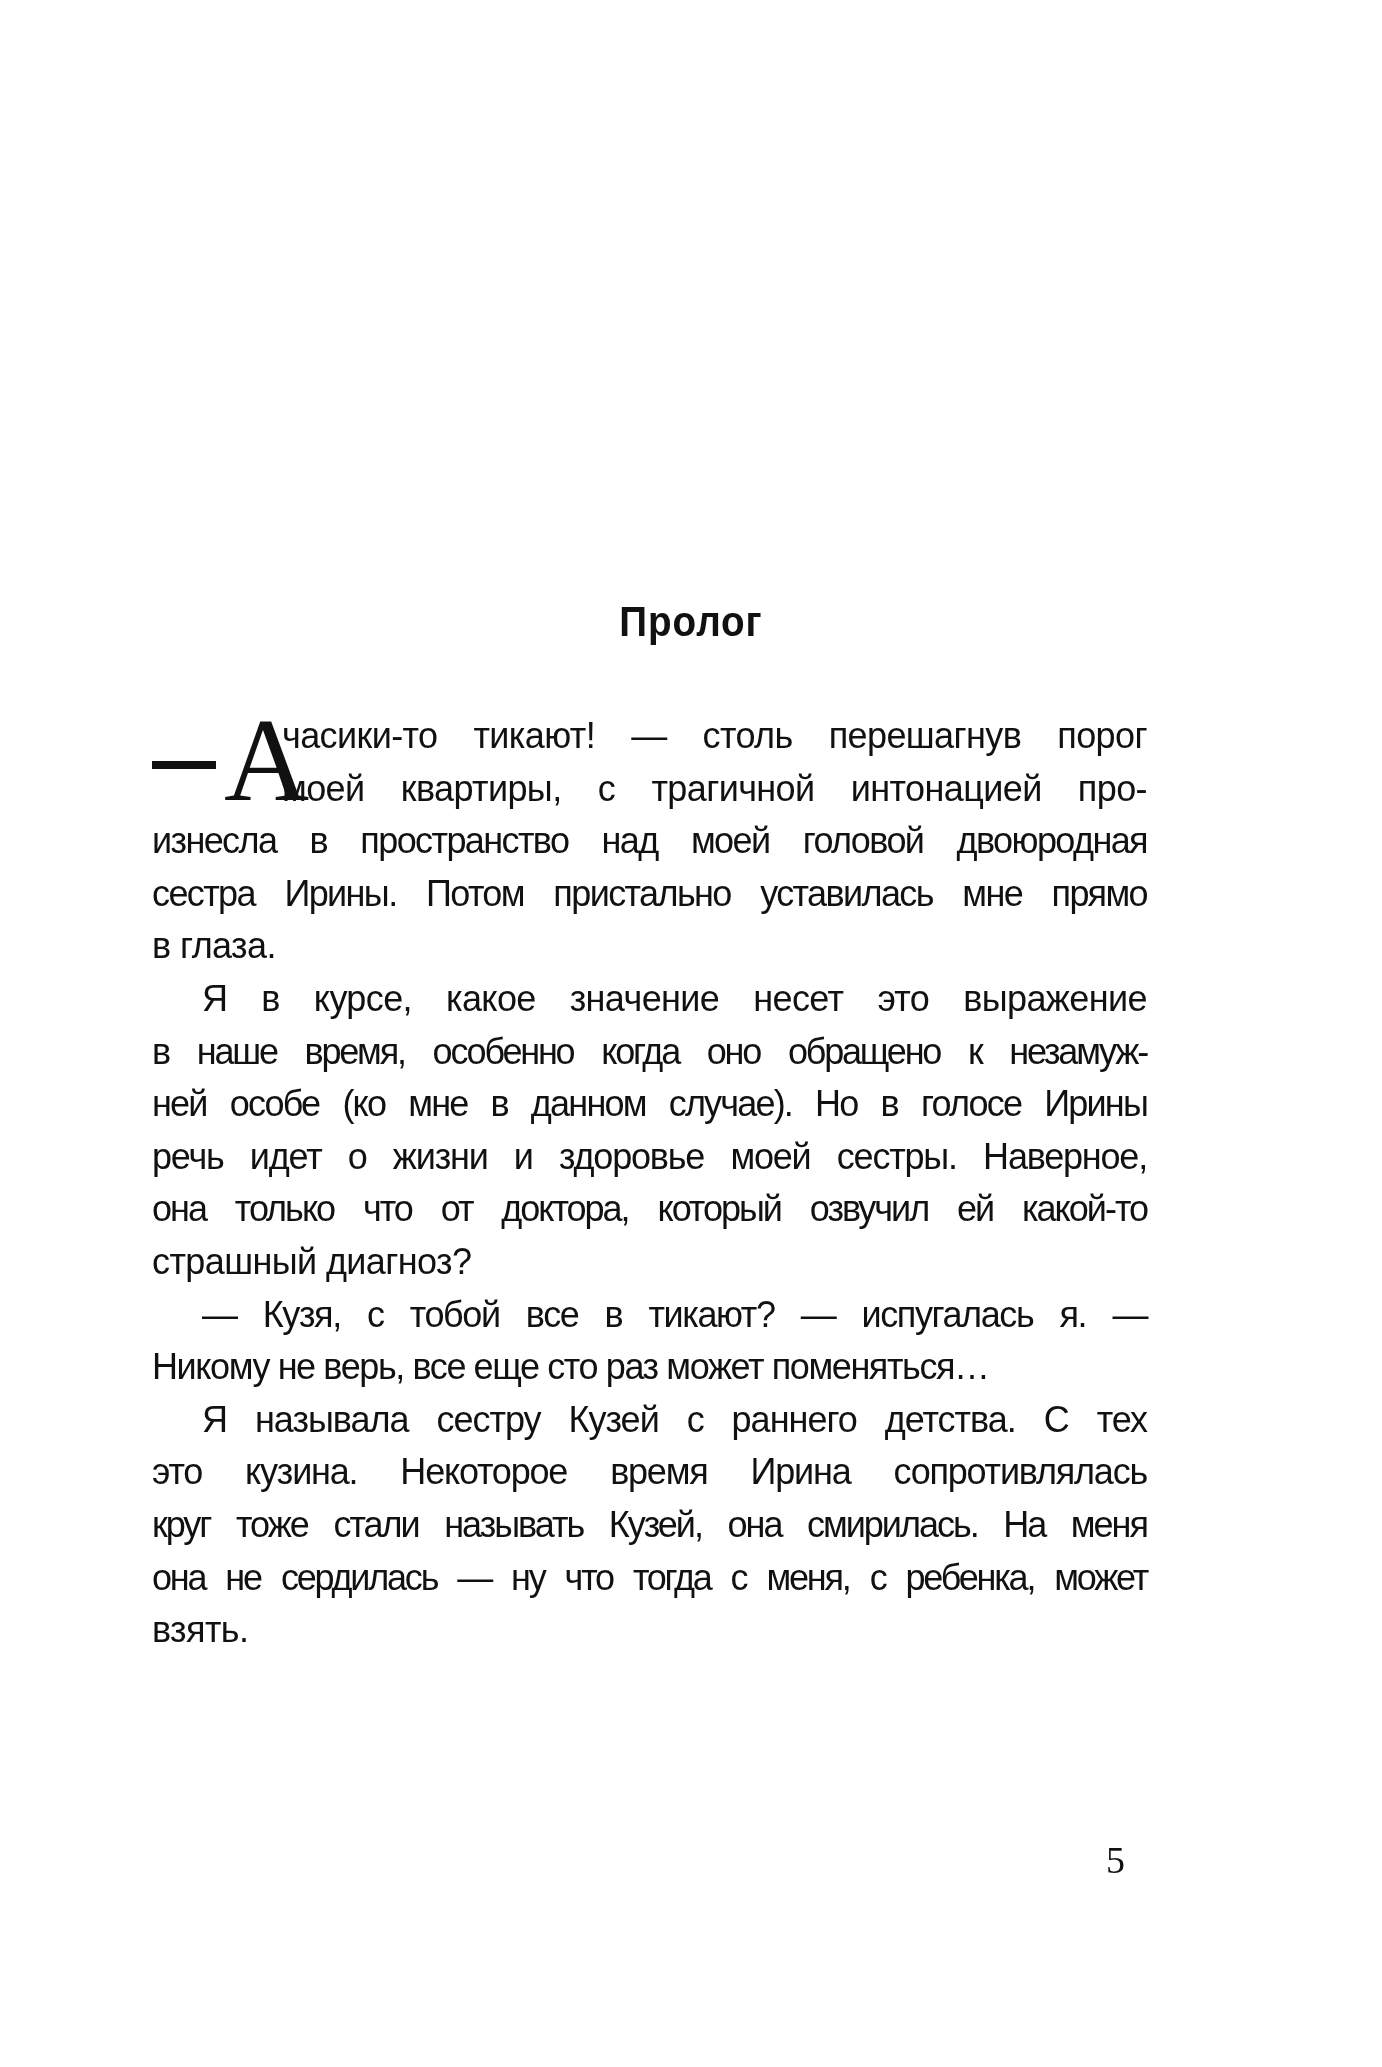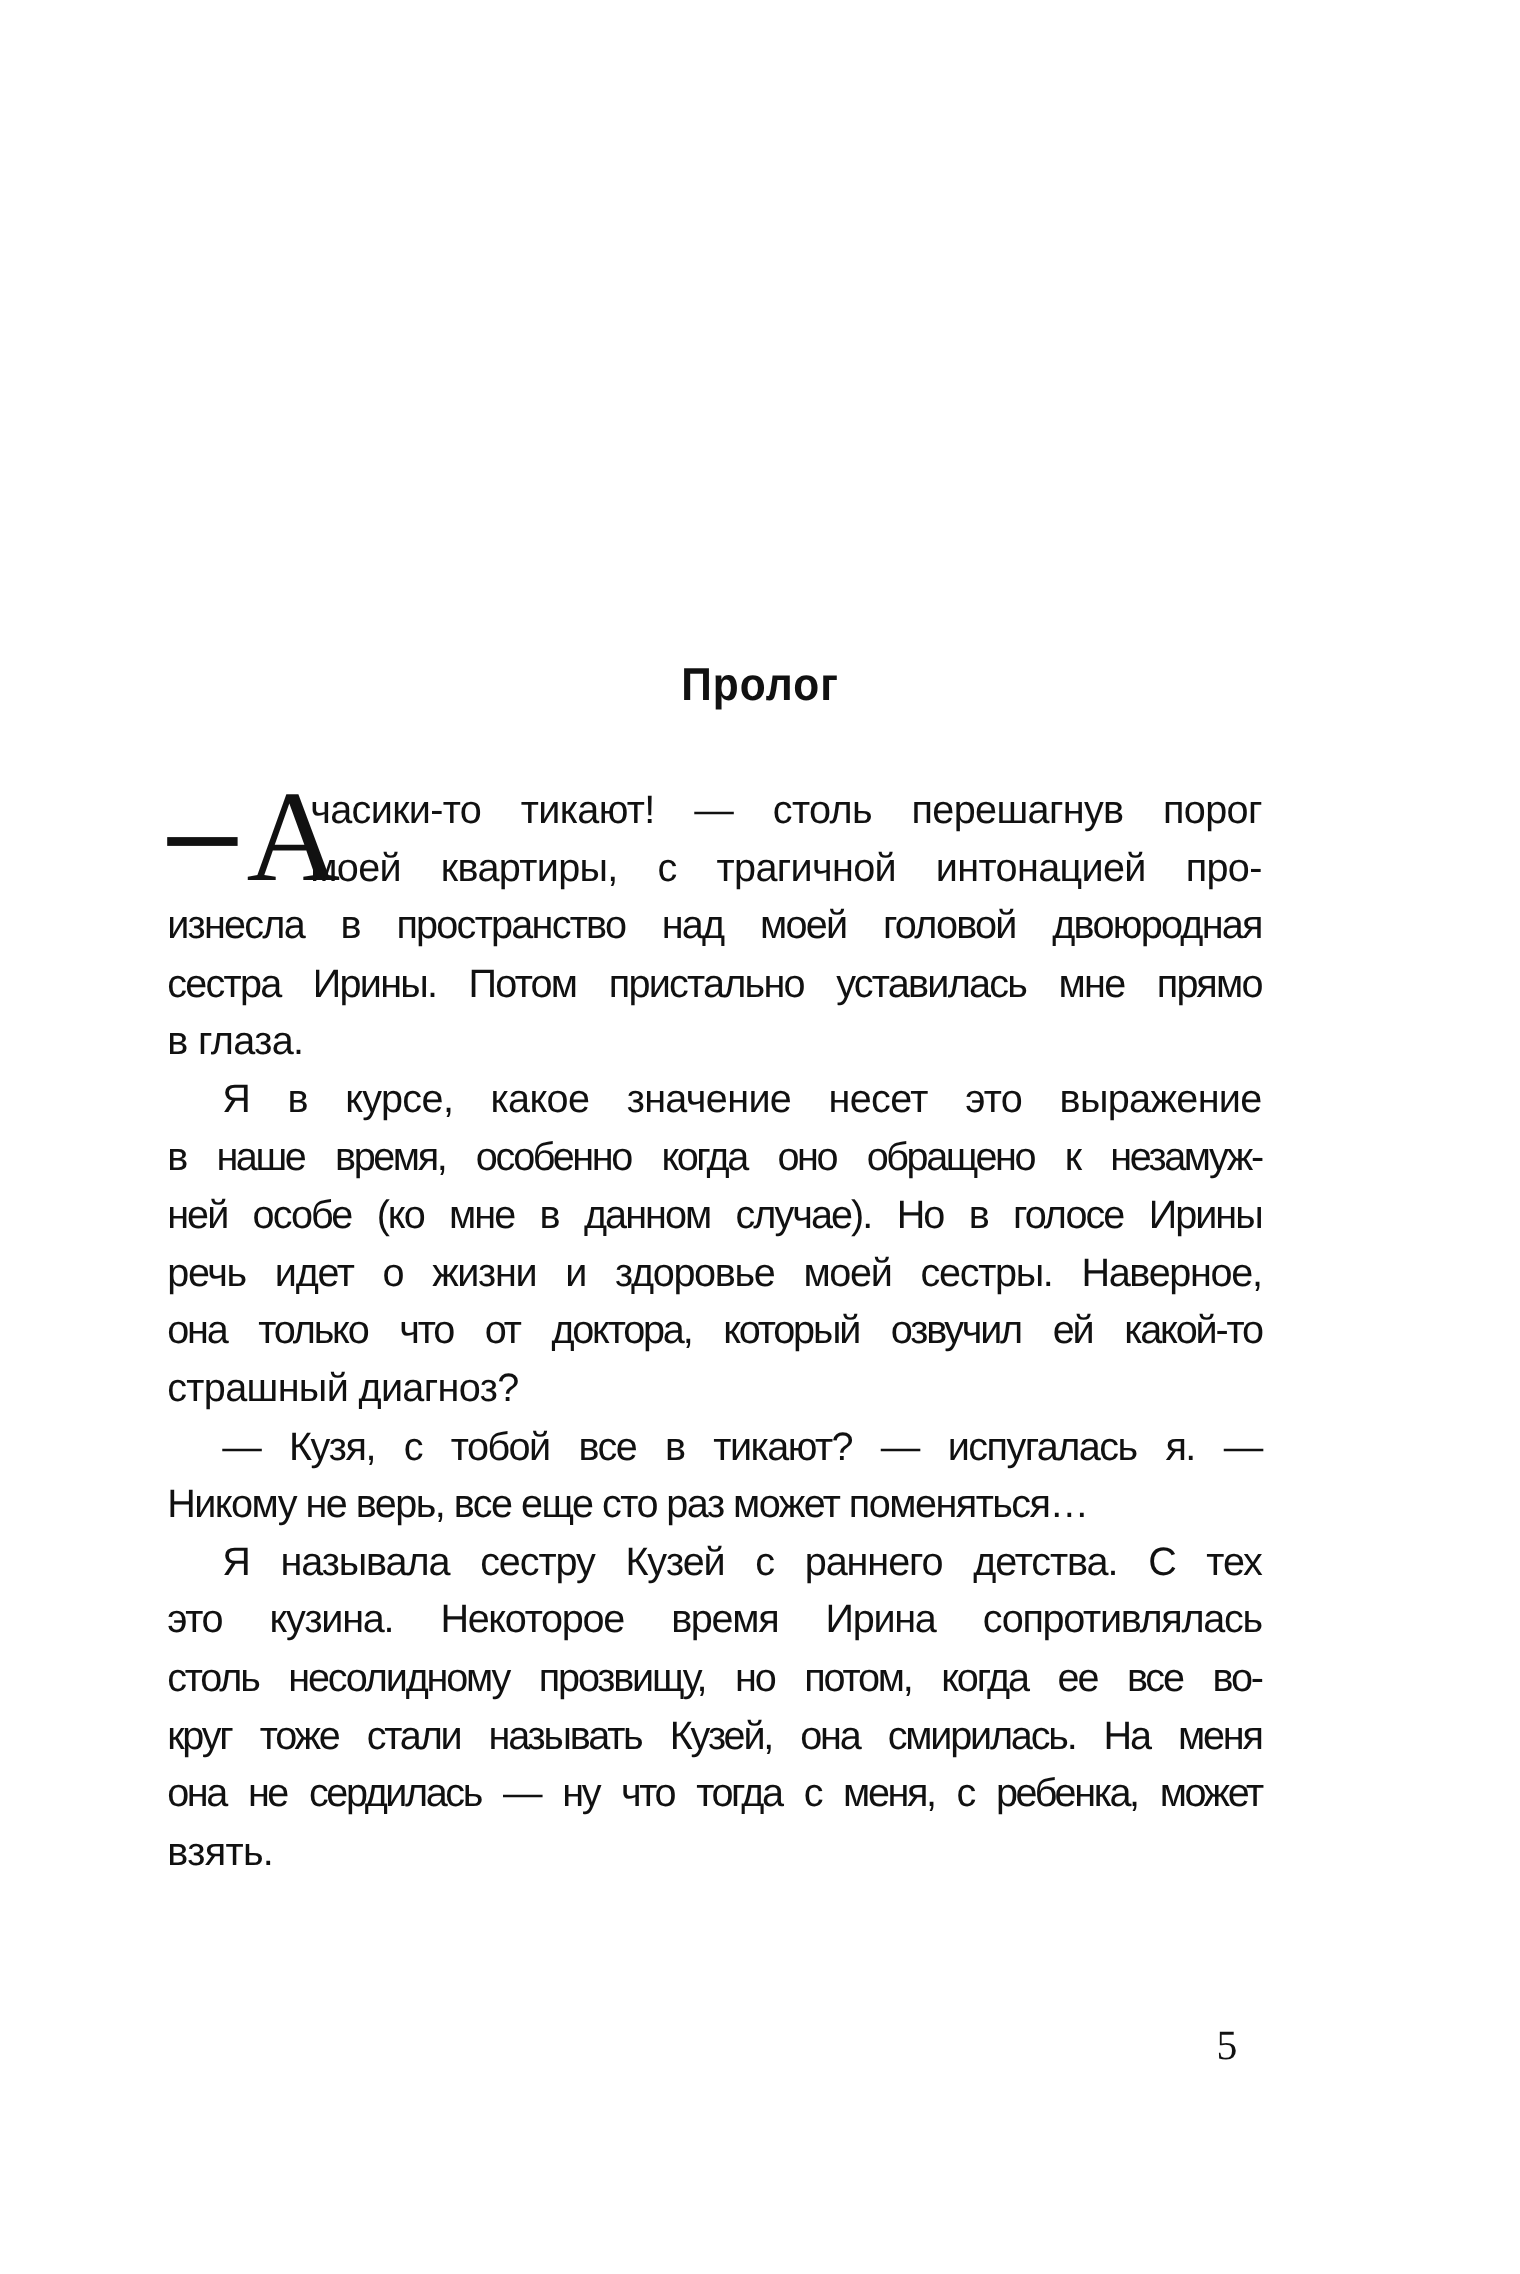--- a/index.html
+++ b/index.html
@@ -72,20 +72,19 @@
     <div class="line cond" style="letter-spacing:-1.8px">ней особе (ко мне в данном случае). Но в голосе Ирины</div>
     <div class="line cond" style="letter-spacing:-1.2px">речь идет о жизни и здоровье моей сестры. Наверное,</div>
     <div class="line cond" style="letter-spacing:-2px">она только что от доктора, который озвучил ей какой-то</div>
     <div class="line last cond">страшный диагноз?</div>
 
     <div class="line indent cond" style="letter-spacing:-1.4px">— Кузя, с тобой все в тикают? — испугалась я. —</div>
     <div class="line last cond" style="letter-spacing:-1.4px">Никому не верь, все еще сто раз может поменяться…</div>
 
     <div class="line indent cond" style="letter-spacing:-1px">Я называла сестру Кузей с раннего детства. С тех</div>
     <div class="line cond" style="letter-spacing:-1.2px">это кузина. Некоторое время Ирина сопротивлялась</div>
-    <div class="line cond" style="letter-spacing:-2px">столь несолидному прозвищу, но потом, когда ее все во-</div>
     <div class="line cond" style="letter-spacing:-2px">круг тоже стали называть Кузей, она смирилась. На меня</div>
     <div class="line cond" style="letter-spacing:-2.2px">она не сердилась — ну что тогда с меня, с ребенка, может</div>
     <div class="line last cond">взять.</div>
   </div>
 
   <div class="page-number">5</div>
 </div>
 
 </body></html>

